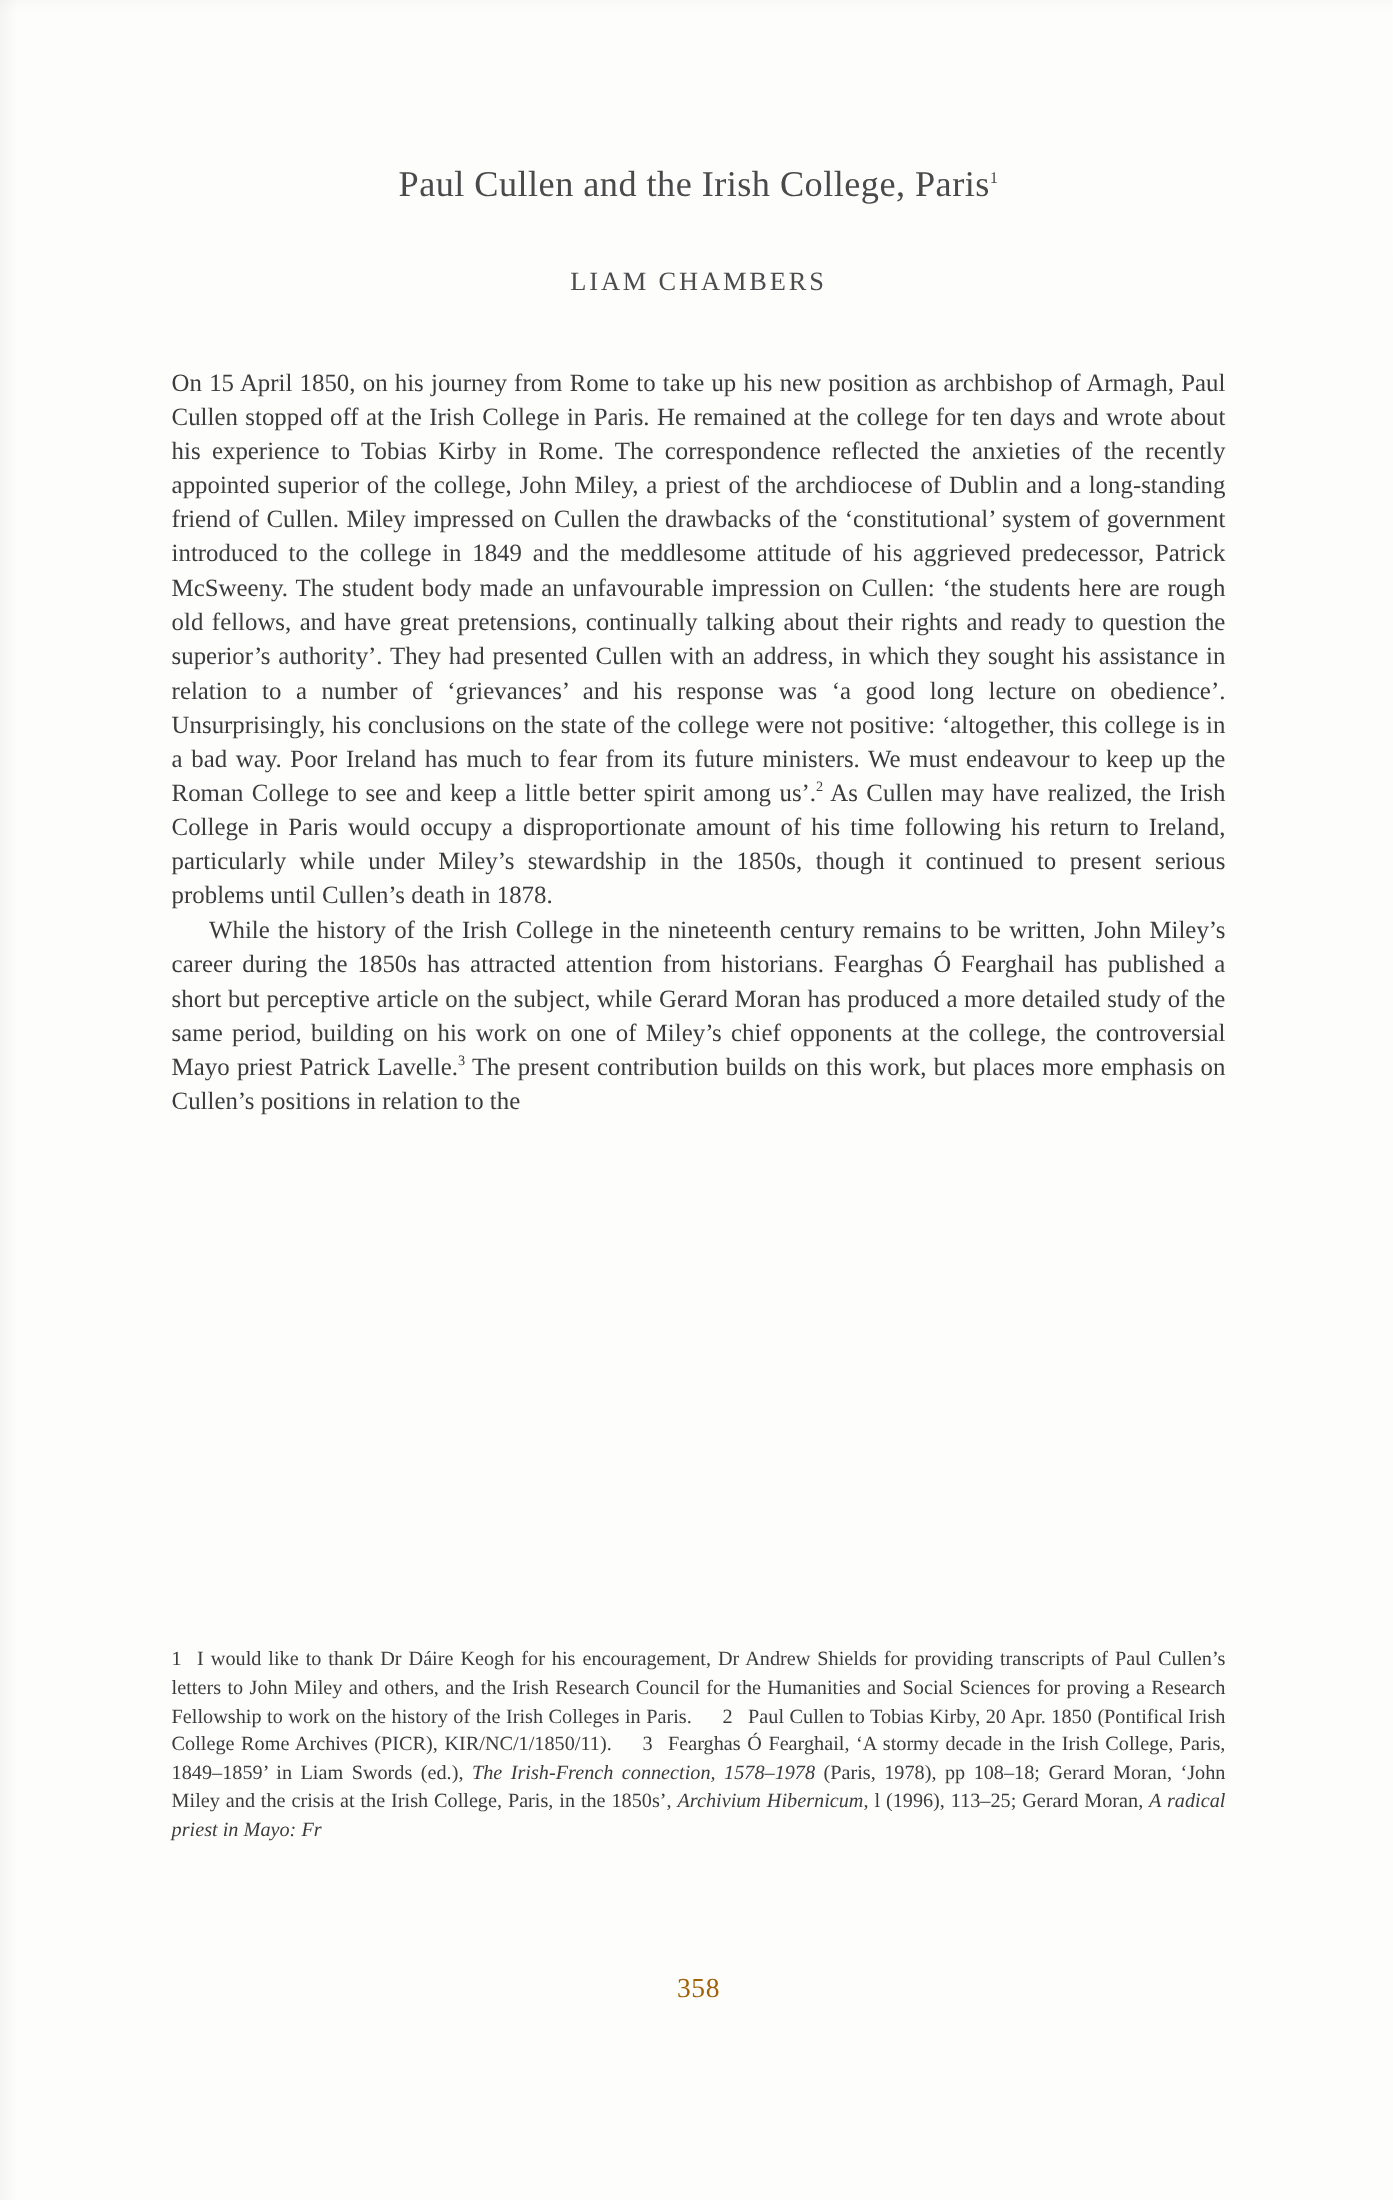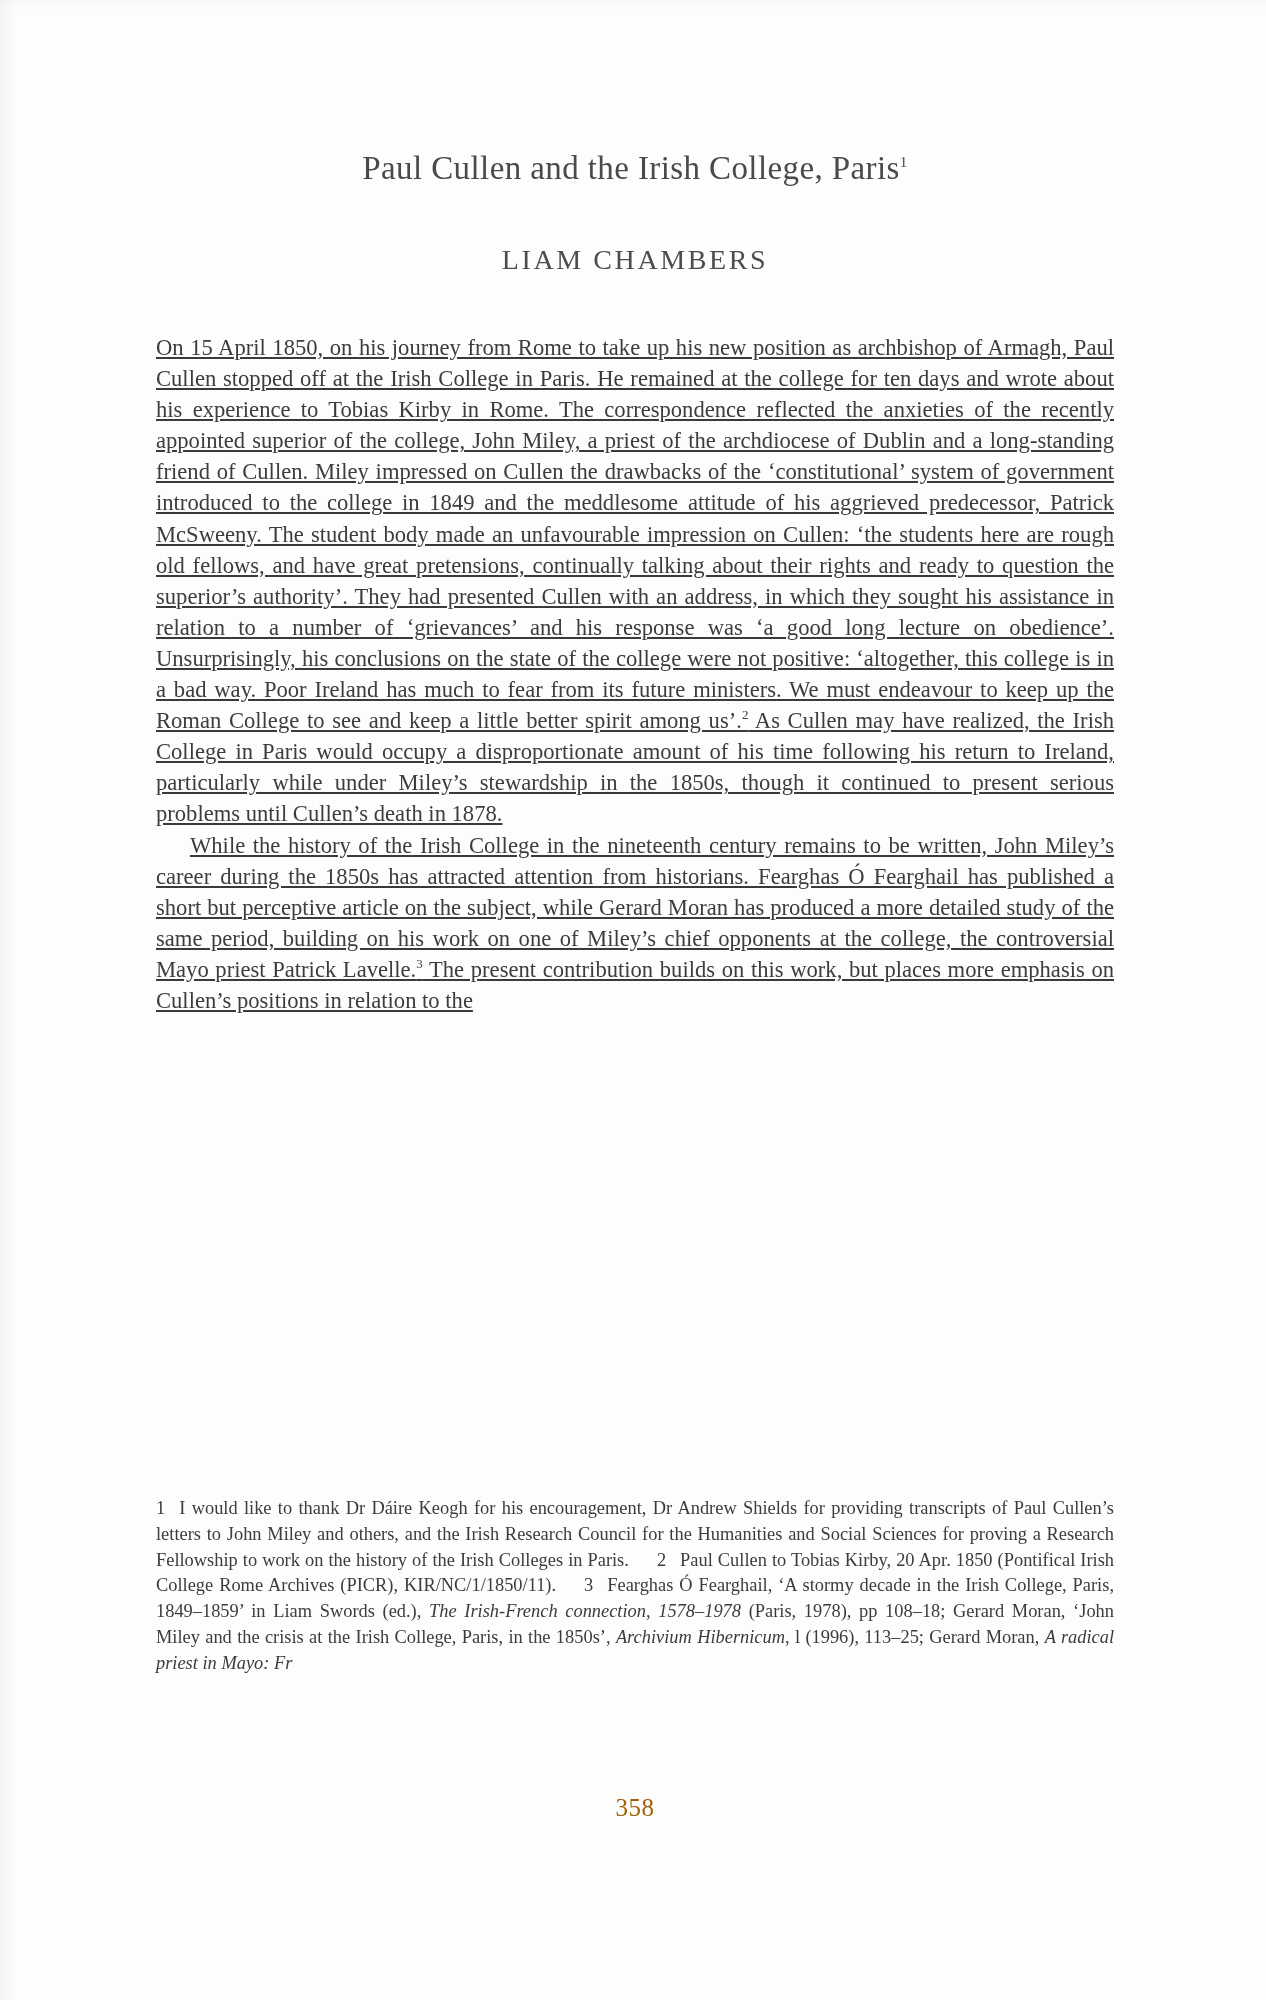--- a/index.html
+++ b/index.html
@@ -56,31 +56,30 @@
     vertical-align: super;
     line-height: 0;
   }
 
   .author-byline {
     position: absolute;
     top: 244px;
     left: 0;
     width: 958px;
     text-align: center;
-    font-size: 28px;
+    font-size: 24px;
     letter-spacing: 2.6px;
     color: #4d4d50;
   }
 
   .body-block {
     position: absolute;
     top: 332px;
     left: 0;
     width: 958px;
-    text-decoration: underline;
   }
 
   p.body-para {
     margin: 0;
     font-size: 22.6px;
     line-height: 31.1px;
     text-align: justify;
     text-justify: inter-word;
     color: #3c3c3f;
     hyphens: none;

